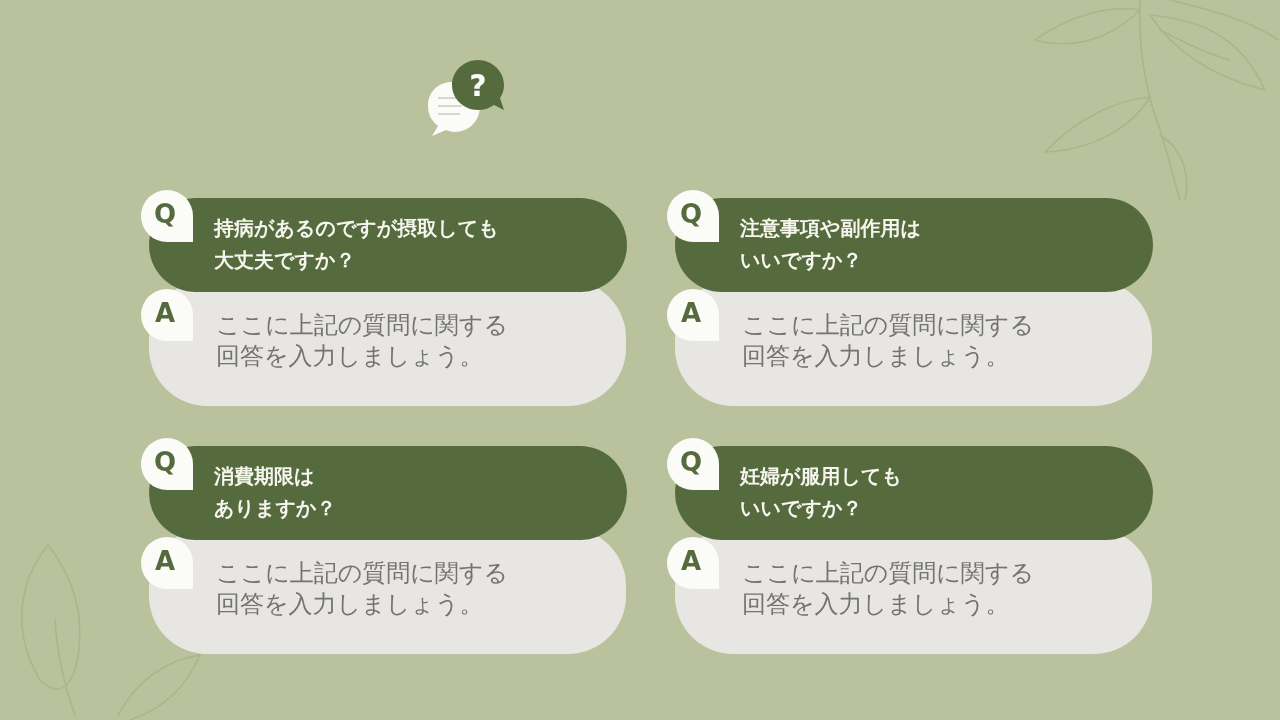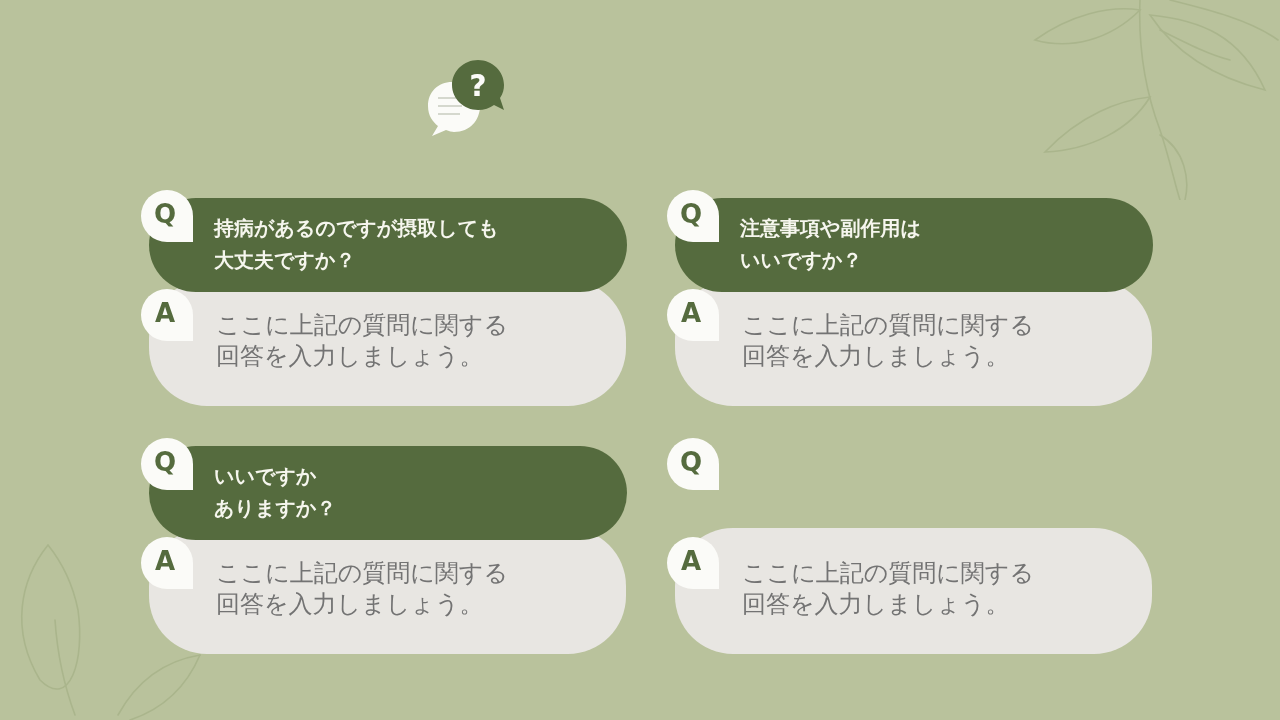--- a/index.html
+++ b/index.html
@@ -109,30 +109,34 @@
   <div class="badge badge-a">A</div>
   <div class="a-pill">
     <div class="a-text">ここに上記の質問に関する
 回答を入力しましょう。</div>
   </div>
 </div>
 
 <div class="faq" style="left:141px; top:438px;">
   <div class="badge badge-q">Q</div>
   <div class="q-pill">
-    <div class="q-text">いいですか
+    <div class="q-text">消費期限は
 ありますか？</div>
   </div>
   <div class="badge badge-a">A</div>
   <div class="a-pill">
     <div class="a-text">ここに上記の質問に関する
 回答を入力しましょう。</div>
   </div>
 </div>
 
 <div class="faq" style="left:667px; top:438px;">
   <div class="badge badge-q">Q</div>
+  <div class="q-pill">
+    <div class="q-text">妊婦が服用しても
+いいですか？</div>
+  </div>
   <div class="badge badge-a">A</div>
   <div class="a-pill">
     <div class="a-text">ここに上記の質問に関する
 回答を入力しましょう。</div>
   </div>
 </div>
 
 </body></html>

